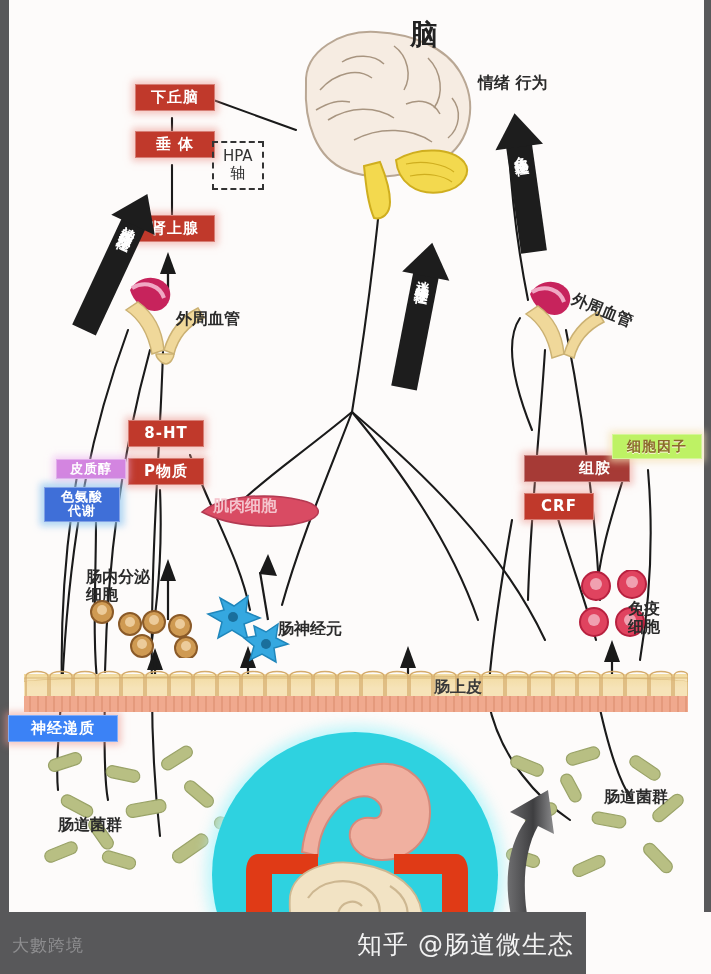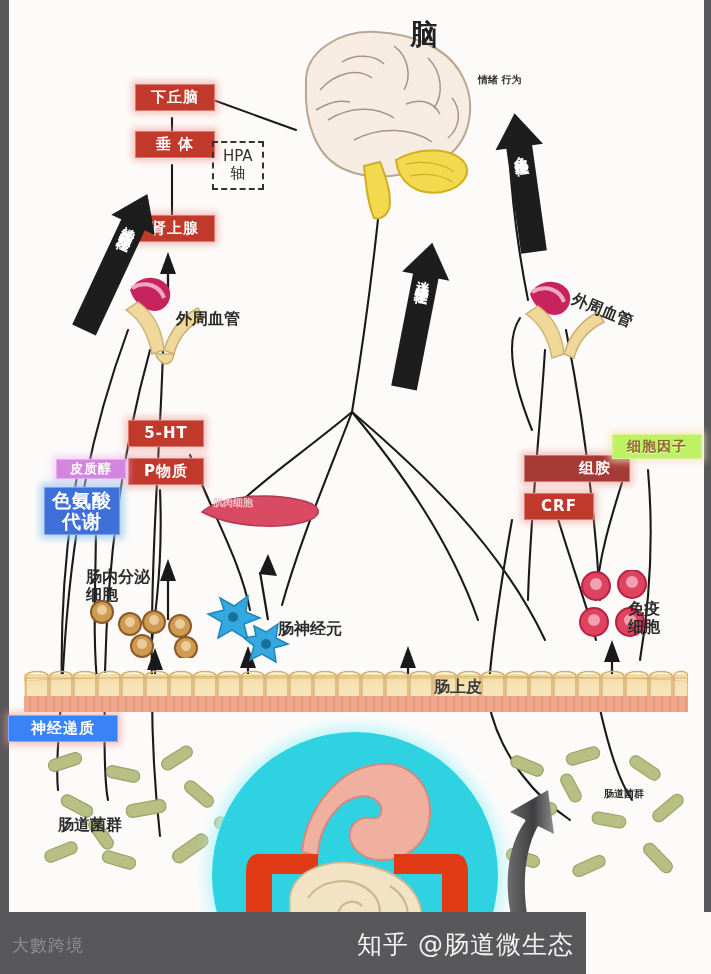--- a/index.html
+++ b/index.html
@@ -8,27 +8,27 @@
   #canvas{position:absolute;left:0;top:0;width:711px;height:912px;background:#fdfbfa;overflow:hidden;}
 
   
   .chip{position:absolute;color:#fff;background:#c0392b;
         border:1px solid rgba(255,255,255,.35);
         padding:4px 8px;font-weight:bold;letter-spacing:1px;
         box-shadow:0 0 7px 3px rgba(235,150,140,.55);
         font-size:15px;text-align:center;line-height:1.1;}
   .chip.dark{background:#a63a36;padding-left:44px;}
   .chip.purple{background:#d385e0;box-shadow:0 0 7px 3px rgba(236,180,240,.6);font-size:13px;padding:2px 6px;}
-  .chip.blue{background:#3f6fd8;box-shadow:0 0 7px 4px rgba(150,200,240,.75);font-size:19px;padding:2px 6px;}
+  .chip.blue{background:#3f6fd8;box-shadow:0 0 7px 4px rgba(150,200,240,.75);font-size:13px;padding:2px 6px;}
   .chip.tan{background:#bef264;color:#8a6a2a;text-shadow:0 1px 0 #fff7e0;
             box-shadow:0 0 7px 3px rgba(245,225,180,.7);font-size:14px;}
 
   
   .txt{position:absolute;color:#2b2b2b;font-size:16px;font-weight:bold;white-space:pre;line-height:1.15;}
-  .txt.small{font-size:10px;text-align:right;}
+  .txt.small{font-size:16px;text-align:right;}
   .title{position:absolute;font-size:28px;font-weight:bold;color:#222;}
 
   
   .hpa{position:absolute;border:2px dashed #333;padding:5px 9px;text-align:center;
        font-size:15px;color:#333;line-height:1.15;background:transparent;}
 
   
   .patharrow{position:absolute;transform-origin:50% 100%;}
   .patharrow .shaft{position:absolute;left:50%;transform:translateX(-50%);
        bottom:0;width:26px;background:#1d1d1d;}
@@ -191,21 +191,21 @@
   <div class="txt" style="left:176px;top:310px;">外周血管</div>
 
   <svg style="position:absolute;left:508px;top:276px;width:110px;height:96px;" viewBox="0 0 110 96">
     <path d="M22,18 C30,4 48,2 58,12 C66,20 62,34 52,38 C40,42 26,32 22,18 Z" fill="#c7235c"></path>
     <path d="M24,16 C38,8 52,14 56,26" fill="none" stroke="#f0a8c4" stroke-width="4"></path>
     <path d="M30,30 C44,40 54,56 56,78 L44,82 C40,60 30,46 18,38 Z" fill="#f0d89a" stroke="#cbb173" stroke-width="1.5"></path>
     <path d="M56,78 C62,58 74,44 90,36 L96,46 C80,54 70,66 66,82 Z" fill="#f0d89a" stroke="#cbb173" stroke-width="1.5"></path>
   </svg>
   <div class="txt" style="left:576px;top:290px;transform:rotate(22deg);transform-origin:0 0;">外周血管</div>
 
-  <div class="chip" style="left:128px;top:420px;width:58px;">5-HT</div>
+  <div class="chip" style="left:128px;top:420px;width:58px;">8-HT</div>
   <div class="chip" style="left:128px;top:458px;width:58px;">P物质</div>
 
   <div class="chip purple" style="left:56px;top:459px;width:56px;">皮质醇</div>
   <div class="chip blue" style="left:44px;top:487px;width:62px;white-space:pre;">色氨酸
 代谢</div>
 
   <div class="chip dark" style="left:524px;top:455px;width:52px;">组胺</div>
   <div class="chip" style="left:524px;top:493px;width:52px;">CRF</div>
 
   <div class="chip tan" style="left:612px;top:434px;width:72px;">细胞因子</div>

